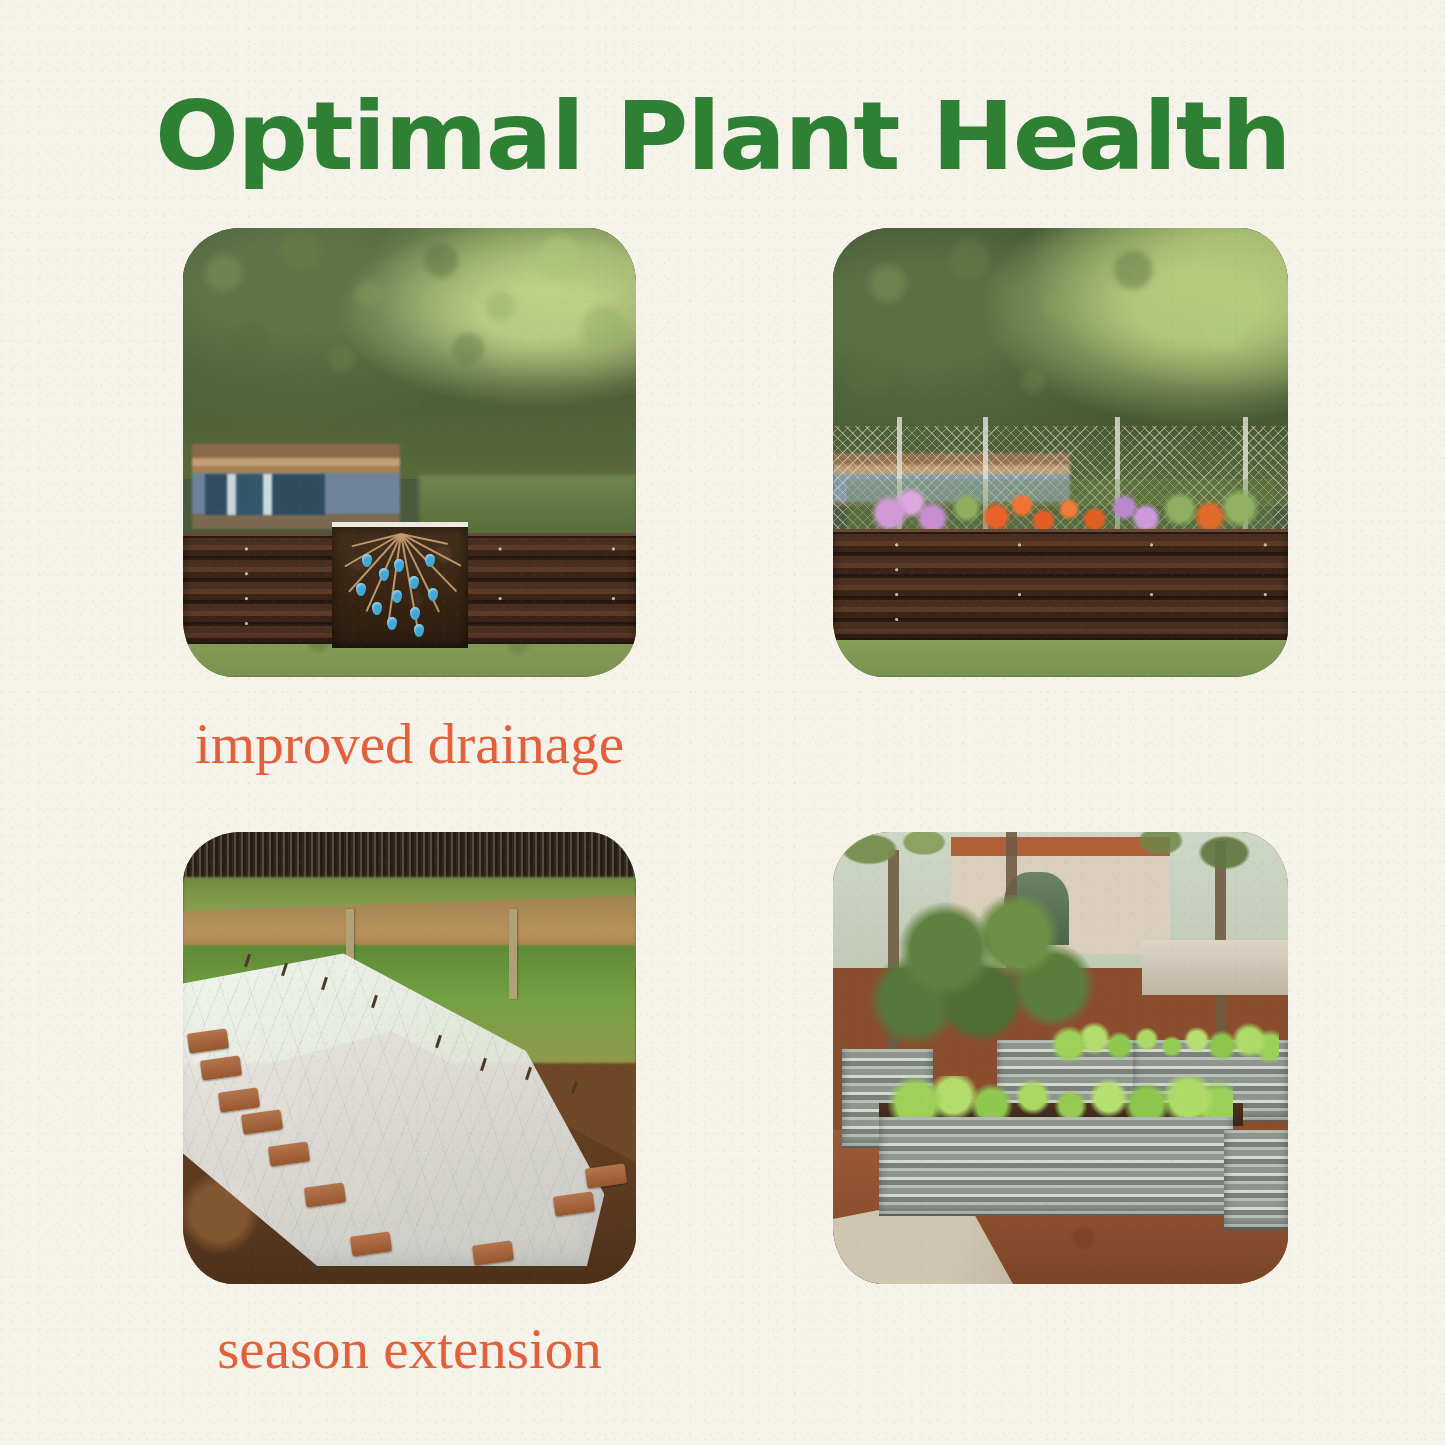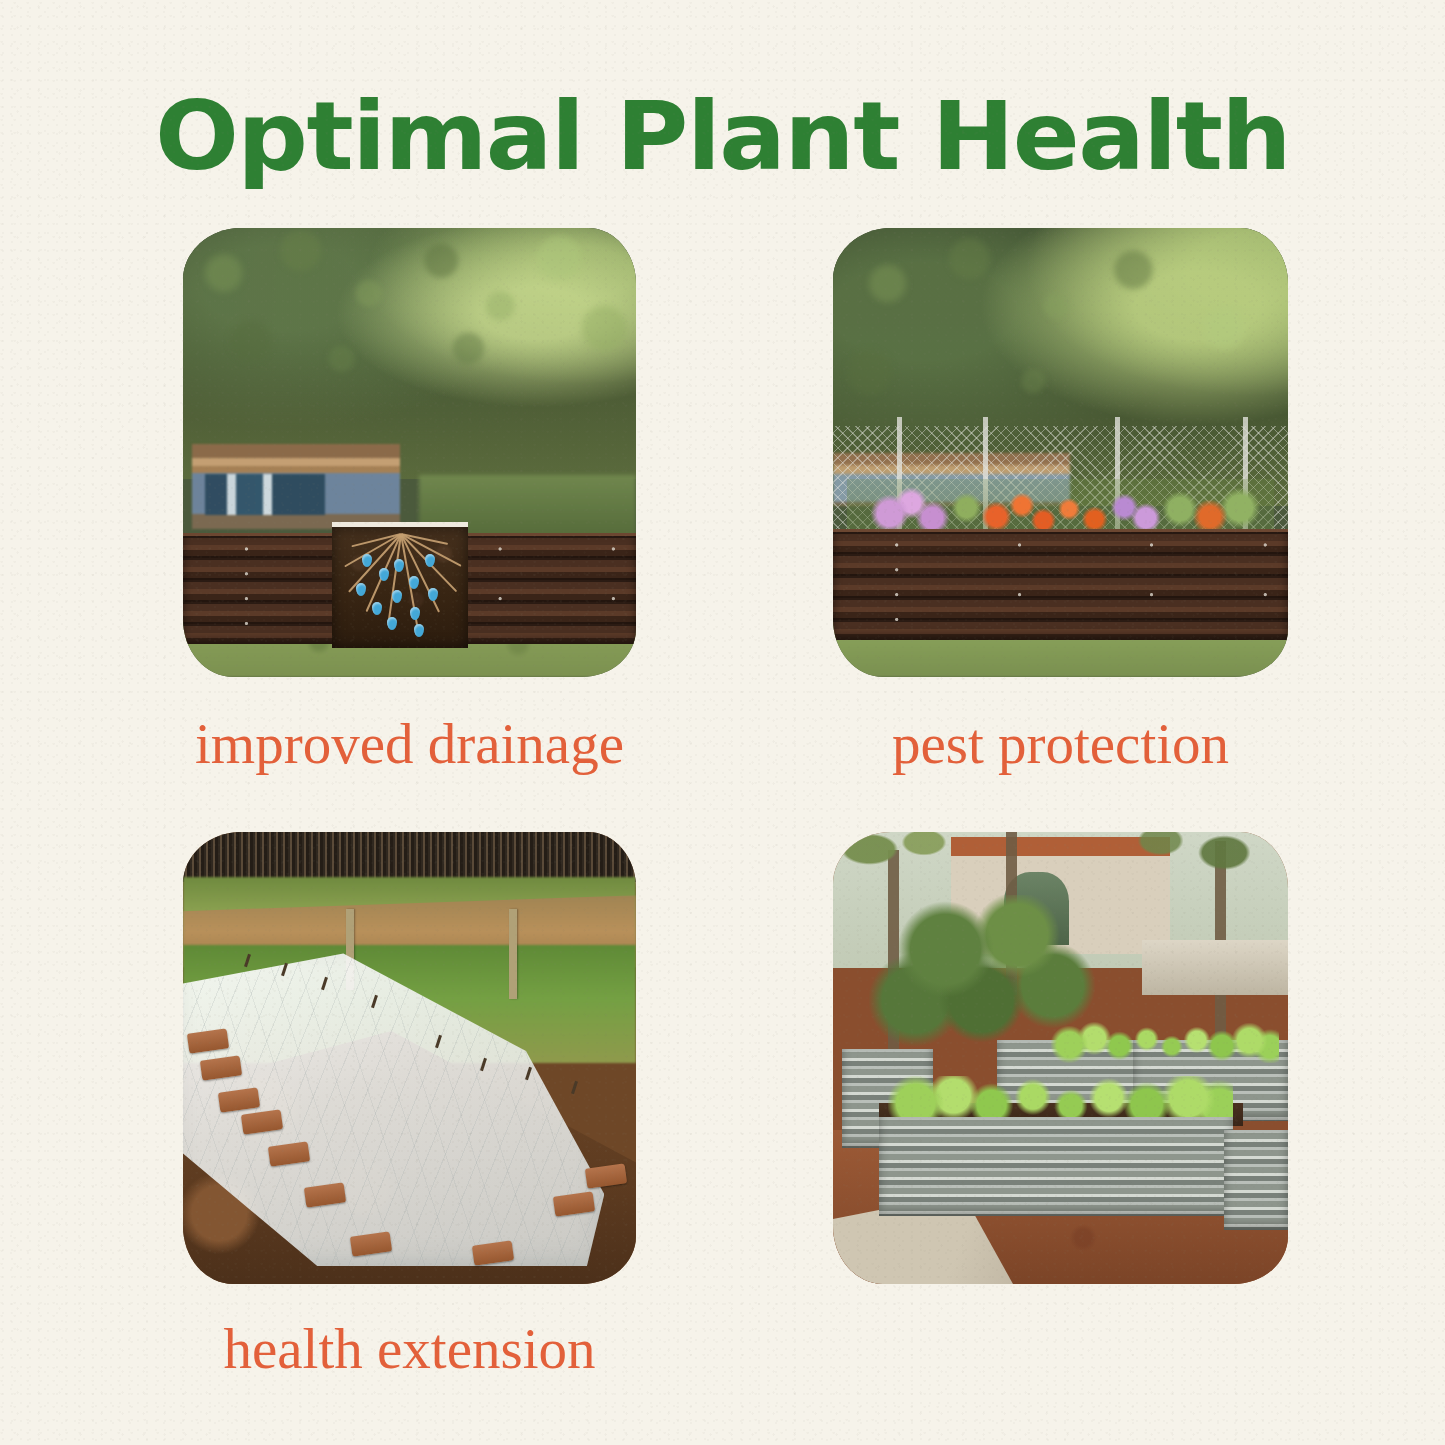--- a/index.html
+++ b/index.html
@@ -460,21 +460,20 @@
         <div class="p2-post" style="left:14%"></div>
         <div class="p2-post" style="left:33%"></div>
         <div class="p2-post" style="left:62%"></div>
         <div class="p2-post" style="left:90%"></div>
         <div class="p2-grass"></div>
         <div class="p2-flowers"></div>
         <div class="bed-brown p2-bed">
           <div class="p1-rivets"></div>
         </div>
       </div>
-      <div class="caption">pest protection</div>
     </div>
 
     <div class="card card-r2 card-c1">
       <div class="photo" style="background:#6e4727">
         <div class="p3-woods"></div>
         <div class="p3-field"></div>
         <div class="p3-dirtbank"></div>
         <div class="p3-lawn"></div>
         <div class="p3-post" style="left:36%;top:17%;height:18%"></div>
         <div class="p3-post" style="left:72%;top:17%;height:20%"></div>
@@ -494,21 +493,21 @@
 
         <div class="p3-clip" style="left:14%;top:27%"></div>
         <div class="p3-clip" style="left:22%;top:29%"></div>
         <div class="p3-clip" style="left:31%;top:32%"></div>
         <div class="p3-clip" style="left:42%;top:36%"></div>
         <div class="p3-clip" style="left:56%;top:45%"></div>
         <div class="p3-clip" style="left:66%;top:50%"></div>
         <div class="p3-clip" style="left:76%;top:52%"></div>
         <div class="p3-clip" style="left:86%;top:55%"></div>
       </div>
-      <div class="caption">health extension</div>
+      <div class="caption">season extension</div>
     </div>
 
     <div class="card card-r2 card-c2">
       <div class="photo" style="background:#8a4e2e">
         <div class="p4-sky"></div>
         <div class="p4-house"></div>
         <div class="p4-trunk" style="left:12%;top:4%;height:48%"></div>
         <div class="p4-trunk" style="left:38%;top:0;height:36%"></div>
         <div class="p4-trunk" style="left:84%;top:2%;height:50%"></div>
         <div class="p4-palms"></div>

